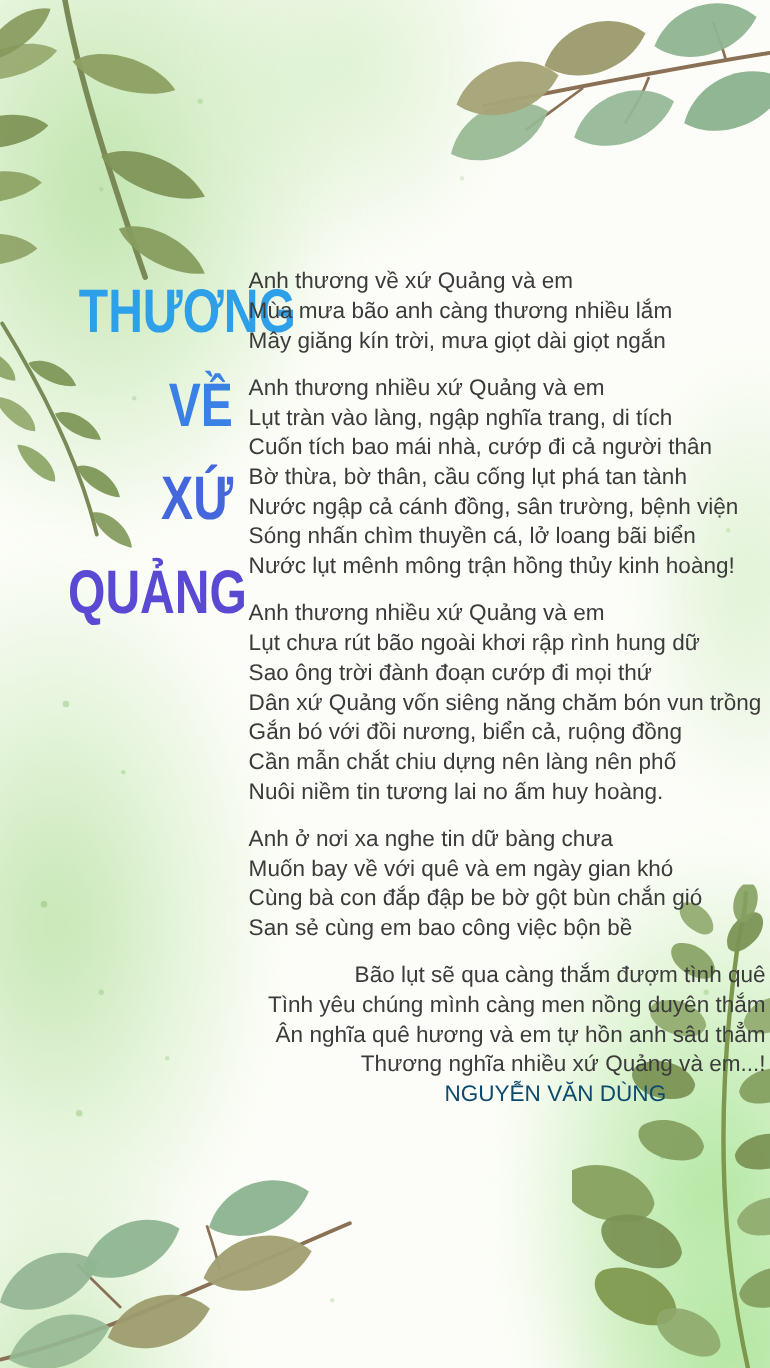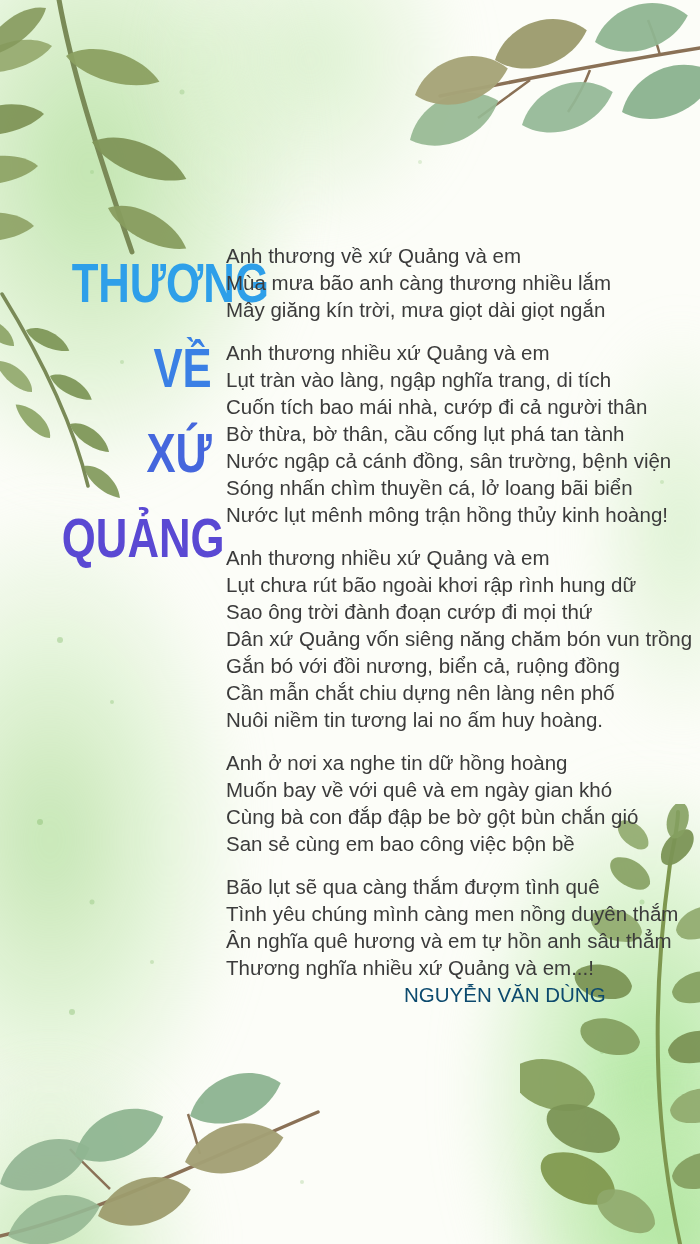--- a/index.html
+++ b/index.html
@@ -28,21 +28,21 @@
 
   .title{position:absolute;left:16px;top:240px;width:196px;text-align:right;}
   .title-line{height:85px;line-height:85px;white-space:nowrap;text-align:right;}
   .title-line span{
     display:inline-block;font-weight:700;font-size:56px;line-height:85px;
     transform:scaleX(.78);transform-origin:100% 72%;letter-spacing:0;
   }
 
   .poem{position:absolute;left:226px;top:242px;width:470px;color:#3b3b3b;}
   .stanza{margin:0 0 16px 0;font-size:20.5px;line-height:27px;white-space:nowrap;}
-  .stanza:last-child{margin-bottom:0;}
+  .stanza:last-child{margin-bottom:0;text-align:right;}
   .line{display:block;}
   .author{margin:0;padding-left:178px;font-size:20.5px;line-height:27px;white-space:nowrap;color:#0c4a6e;}
 </style>
 </head>
 <body>
 
 <div class="canvas">
 
   <div class="wash w1"></div>
   <div class="wash w2"></div>
@@ -173,21 +173,21 @@
         <p class="stanza">
           <span class="line">Anh thương nhiều xứ Quảng và em</span>
           <span class="line">Lụt chưa rút bão ngoài khơi rập rình hung dữ</span>
           <span class="line">Sao ông trời đành đoạn cướp đi mọi thứ</span>
           <span class="line">Dân xứ Quảng vốn siêng năng chăm bón vun trồng</span>
           <span class="line">Gắn bó với đồi nương, biển cả, ruộng đồng</span>
           <span class="line">Cần mẫn chắt chiu dựng nên làng nên phố</span>
           <span class="line">Nuôi niềm tin tương lai no ấm huy hoàng.</span>
         </p>
         <p class="stanza">
-          <span class="line">Anh ở nơi xa nghe tin dữ hồng hoàng</span>
+          <span class="line">Anh ở nơi xa nghe tin dữ bàng chưa</span>
           <span class="line">Muốn bay về với quê và em ngày gian khó</span>
           <span class="line">Cùng bà con đắp đập be bờ gột bùn chắn gió</span>
           <span class="line">San sẻ cùng em bao công việc bộn bề</span>
         </p>
         <p class="stanza">
           <span class="line">Bão lụt sẽ qua càng thắm đượm tình quê</span>
           <span class="line">Tình yêu chúng mình càng men nồng duyên thắm</span>
           <span class="line">Ân nghĩa quê hương và em tự hồn anh sâu thẳm</span>
           <span class="line">Thương nghĩa nhiều xứ Quảng và em...!</span>
         </p>

